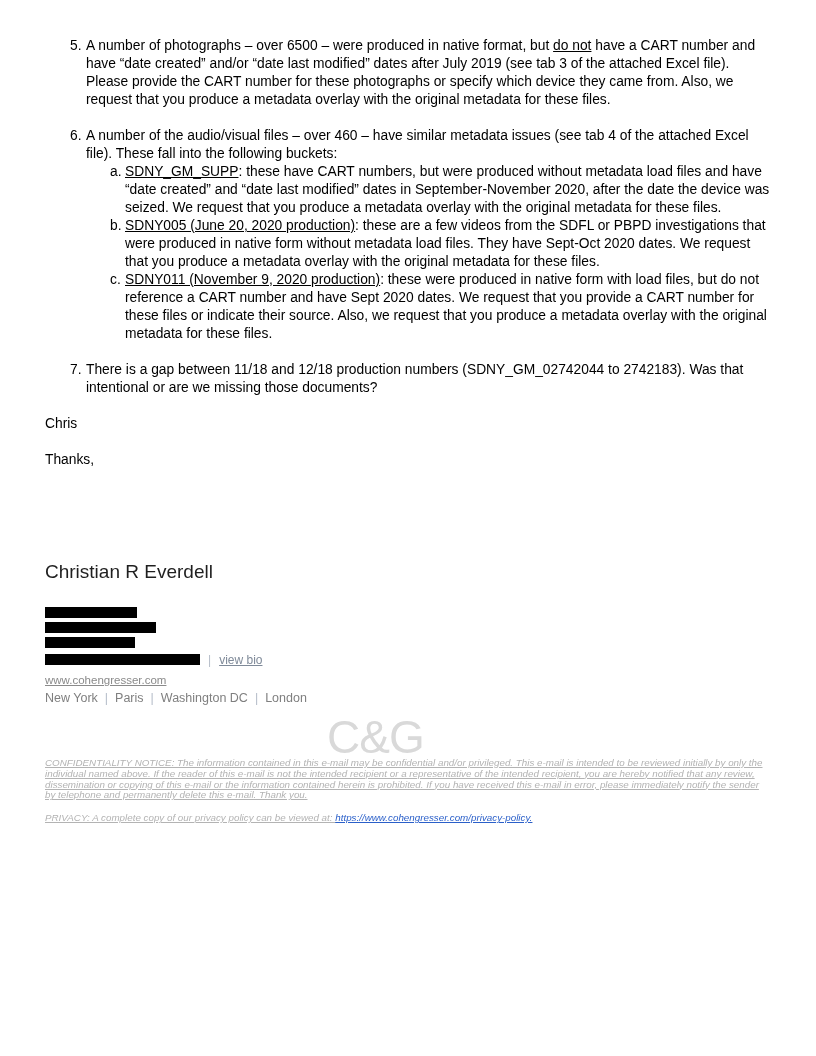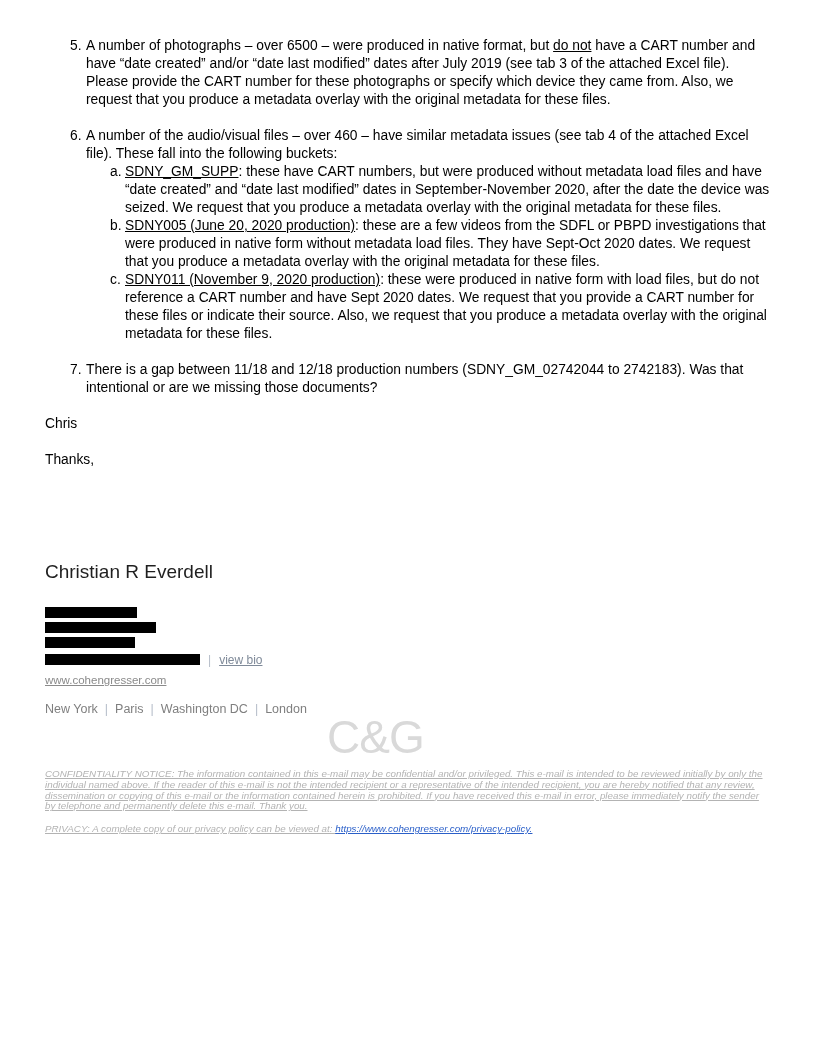--- a/index.html
+++ b/index.html
@@ -42,21 +42,21 @@
   .bar3 { width: 90px; }
   .bar4 { width: 155px; margin-bottom: 0; }
   .bar-row { display: flex; align-items: center; gap: 8px; height: 15px; }
   .sig-sep { color: #b5bdc9; font-size: 12px; }
   .sig-link { color: #7f8a99; font-size: 12px; text-decoration: underline; cursor: pointer; }
   .website-link {
     display: inline-block; margin-top: 4px;
     color: #8a8a8a; font-size: 11.5px;
     text-decoration: underline; cursor: pointer;
   }
-  .offices { margin-top: 13px; color: #7f7f7f; font-size: 12.5px; line-height: 15px; }
+  .offices { margin-top: 2px; color: #7f7f7f; font-size: 12.5px; line-height: 15px; }
   .offices .sep { color: #b5bdc9; margin: 0 7px; }
   .monogram {
     position: absolute; left: 327px; top: 714px;
     font-size: 46px; line-height: 46px;
     color: #d9d9d9; letter-spacing: -1px;
   }
   .footer { margin-top: 52px; }
   .notice, .privacy {
     margin: 0;
     color: #b3b3b3;

